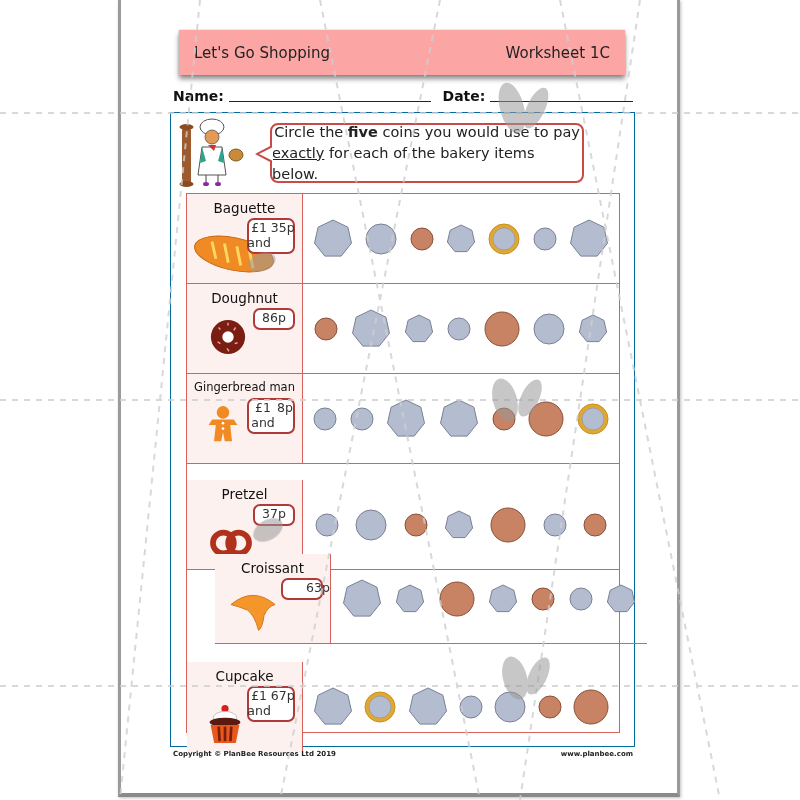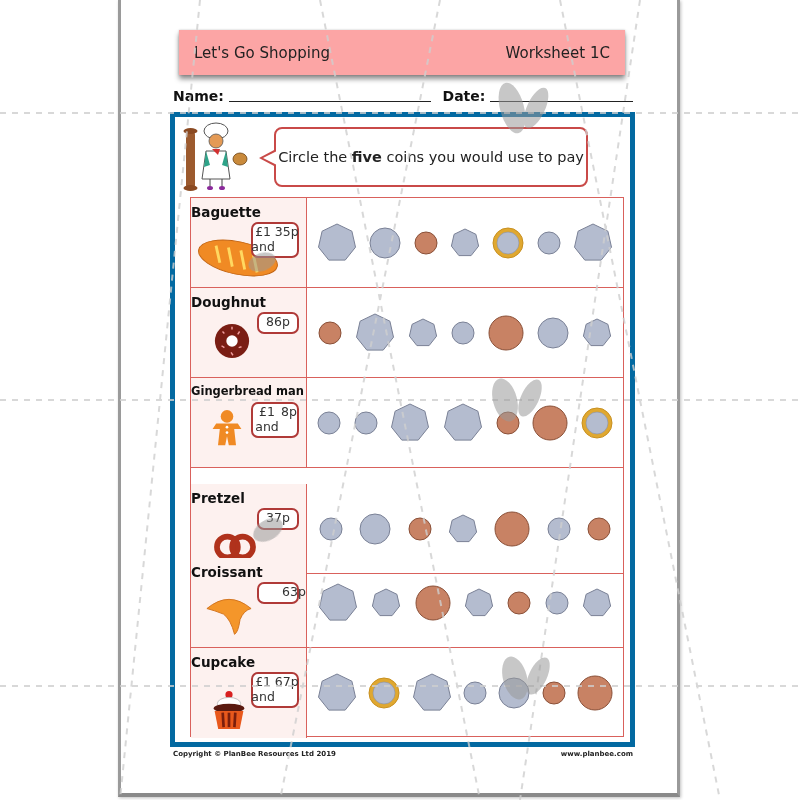--- a/index.html
+++ b/index.html
@@ -22,21 +22,21 @@
   }
   .name-line {
     position: absolute; left: 52px; top: 88px; width: 460px; height: 20px;
     font-size: 14px; font-weight: bold; display: flex; align-items: flex-start;
   }
   .name-line .lbl { margin-right: 5px; }
   .name-line .rule { border-bottom: 1.5px solid #222; height: 14px; }
 
   .frame {
     position: absolute; left: 49px; top: 112px; width: 465px; height: 635px;
-    border: 5px solid #0369a1;
+    border: 1px solid #0369a1;
   }
   .speech {
     position: absolute; left: 99px; top: 10px; width: 314px; height: 60px;
     border: 2px solid #c94a48; border-radius: 8px;
     display: flex; flex-direction: column; align-items: center; justify-content: center;
     font-size: 14.5px; line-height: 21px; color: #222; background: #fff;
   }
   .speech .tail {
     position: absolute; left: -17px; top: 20px; width: 0; height: 0;
     border-top: 9px solid transparent; border-bottom: 9px solid transparent;
@@ -53,28 +53,28 @@
   .chef { position: absolute; left: 7px; top: 4px; width: 80px; height: 72px; }
 
   .table {
     position: absolute; left: 15px; top: 80px; width: 434px; height: 540px;
     border: 1.5px solid #d9615c;
   }
   .row {
     position: absolute; left: 0; width: 100%; height: 90px;
     border-bottom: 1.5px solid #d9615c;
   }
-  .row:last-child { border-bottom: none; }
+  .row:last-child { border-bottom: none; margin-top: 18px; }
   .item-cell {
     position: absolute; left: 0; top: 0; width: 116px; height: 100%;
     background: #fdf1ef; border-right: 1.5px solid #d9615c;
   }
   .item-name {
-    position: absolute; left: 0; top: 6px; width: 100%; 
-    font-size: 13.5px; font-weight: bold; color: #111;
+    position: absolute; left: 0; top: 6px; width: 100%; text-align: center;
+    font-size: 13.5px; font-weight: normal; color: #111;
   }
   .item-name.small { font-size: 11.5px; }
   .price-tag {
     position: absolute; border: 2px solid #b03a38; border-radius: 7px; background: #fff;
     font-size: 12.5px; color: #333; text-align: center; line-height: 15px;
     display: flex; flex-direction: row; justify-content: center;
   }
   .food { position: absolute; }
   .coins {
     position: absolute; left: 116px; top: 0; right: 0; height: 100%;
@@ -122,20 +122,21 @@
       <line x1="40" y1="58" x2="40" y2="66" stroke="#444"></line>
       <ellipse cx="28" cy="67" rx="3" ry="2" fill="#8b2a9b"></ellipse>
       <ellipse cx="40" cy="67" rx="3" ry="2" fill="#8b2a9b"></ellipse>
       <ellipse cx="58" cy="38" rx="7" ry="6" fill="#c98a3c" stroke="#6b4010" stroke-width="0.8"></ellipse>
     </svg>
 
     <div class="speech">
       <span class="tail"></span>
       <span class="tail-in"></span>
       <div><span>Circle the </span><b>five</b><span> coins you would use to pay</span></div>
+      <div><u>exactly</u><span> for each of the bakery items below.</span></div>
     </div>
 
     <div class="table" id="table">
         <div class="row" style="top: 0px;">
     <div class="item-cell">
       <div class="item-name ">Baguette</div>
       <div class="food" style="left:4px;top:36px;"><svg viewBox="0 0 90 50" width="86" height="48">
                 <ellipse cx="45" cy="25" rx="42" ry="17" transform="rotate(12 45 25)" fill="#f08a24" stroke="#c26310"></ellipse>
                 <g stroke="#ffd860" stroke-width="3">
                   <line x1="22" y1="12" x2="26" y2="30"></line>
@@ -290,21 +291,21 @@
               <circle cx="19" cy="19" r="17" fill="#c88264" stroke="#8a5038" stroke-width="1"></circle>
             </svg>
             <svg class="coin" width="26" height="26" viewBox="0 0 26 26">
               <circle cx="13" cy="13" r="11" fill="#b4bccf" stroke="#7a8196" stroke-width="1"></circle>
             </svg>
             <svg class="coin" width="26" height="26" viewBox="0 0 26 26">
               <circle cx="13" cy="13" r="11" fill="#c88264" stroke="#8a5038" stroke-width="1"></circle>
             </svg>
     </div>
         </div>
-        <div class="row" style="top: 360px;">
+        <div class="row" style="top: 360px; margin-left: 28px;">
     <div class="item-cell">
       <div class="item-name ">Croissant</div>
       <div class="food" style="left:12px;top:34px;"><svg viewBox="0 0 56 50" width="52" height="46">
                 <path d="M4 18 Q28 -2 52 18 Q44 20 40 30 Q38 44 34 46 Q30 30 22 24 Q12 20 4 18 Z" fill="#f4962a" stroke="#d0701a"></path>
               </svg></div>
       <div class="price-tag" style="left:66px;top:24px;width:42px;height:22px;padding-left:32px;">
         <span>63p</span>
 
       </div>
     </div>

